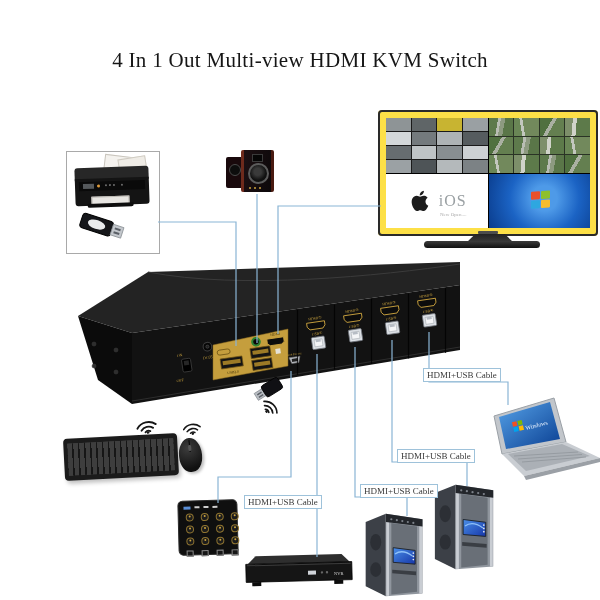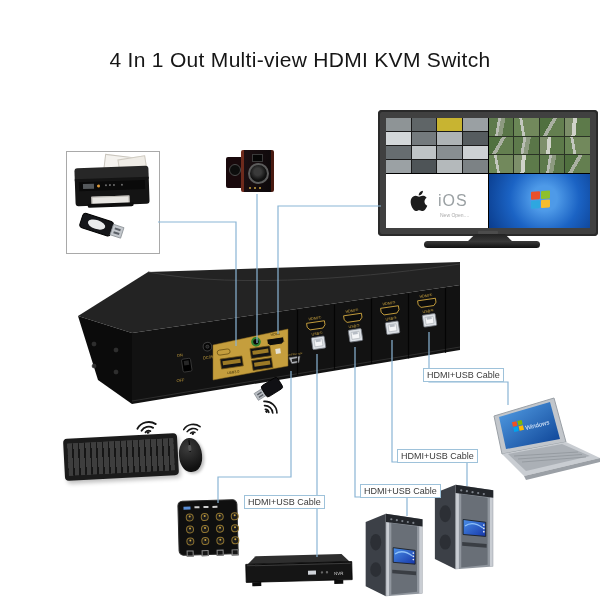--- a/index.html
+++ b/index.html
@@ -1,17 +1,17 @@
 <!DOCTYPE html>
 <html><head>
 <meta charset="utf-8">
 <style>
   html,body{margin:0;padding:0;background:#fff;}
   .canvas{position:relative;width:600px;height:600px;background:#fff;overflow:hidden;
-          font-family:Liberation Sans, sans-serif;}
+          font-family:Liberation Serif, serif;}
   .title{position:absolute;left:0;top:48px;width:600px;margin:0;text-align:center;
          font-size:21px;font-weight:400;color:#161616;letter-spacing:.3px;}
 
   
   .printer-box{position:absolute;left:66px;top:151px;width:92px;height:101px;border:1px solid #a9a9a9;background:#fff;}
   .printer{position:absolute;left:8px;top:6px;width:76px;height:56px;transform:rotate(-2deg);}
   .p-paper{position:absolute;left:30px;top:-2px;width:30px;height:13px;background:#f4f2ee;border:1px solid #c9c5bd;transform:rotate(9deg);}
   .p-paper2{position:absolute;left:44px;top:0px;width:26px;height:11px;background:#efece6;border:1px solid #cfcbc2;transform:rotate(-7deg);}
   .p-lid{position:absolute;left:0;top:9px;width:74px;height:13px;background:#272727;border-radius:3px 3px 0 0;}
   .p-body{position:absolute;left:0;top:20px;width:74px;height:27px;background:#141414;border-radius:0 0 3px 3px;}
@@ -26,21 +26,21 @@
   
   .speakers{position:absolute;left:226px;top:150px;width:50px;height:46px;}
   .spk-l{position:absolute;left:0;top:7px;width:19px;height:31px;background:#19090c;border-right:3px solid #5e241a;border-radius:2px;}
   .spk-l .ring{position:absolute;left:3px;top:7px;width:10px;height:10px;border:1px solid #4a4a4a;border-radius:50%;background:#0d0d0d;}
   .spk-r{position:absolute;left:15px;top:0;width:27px;height:42px;background:linear-gradient(100deg,#1d1013,#0c080a);border-left:3px solid #6e2a1c;border-right:3px solid #491a10;border-radius:2px;}
   .spk-r .tw{position:absolute;left:8px;top:4px;width:9px;height:6px;background:#060606;border:1px solid #3a3a3a;}
   .spk-r .drv{position:absolute;left:4px;top:13px;width:17px;height:17px;border-radius:50%;border:2px solid #5c5c5c;background:radial-gradient(circle at 45% 40%,#3a3a3a 0 25%,#111 60%);}
   .spk-r .d{position:absolute;bottom:3px;width:2px;height:2px;background:#caa23e;border-radius:50%;}
 
   
-  .tv{position:absolute;left:378px;top:110px;width:220px;height:126px;background:#404040;border-radius:4px;box-shadow:inset 0 0 0 2px #2a2a2a;}
+  .tv{position:absolute;left:378px;top:110px;width:220px;height:126px;background:#fde047;border-radius:4px;box-shadow:inset 0 0 0 2px #2a2a2a;}
   .tv-screen{position:absolute;left:8px;top:8px;width:204px;height:110px;background:#000;display:grid;grid-template-columns:1fr 1fr;grid-template-rows:1fr 1fr;gap:1px;}
   .q{position:relative;overflow:hidden;}
   .q-cctv{display:grid;grid-template-columns:repeat(4,1fr);grid-template-rows:repeat(4,1fr);gap:1px;background:#1a1a1a;}
   .q-road{display:grid;grid-template-columns:repeat(4,1fr);grid-template-rows:repeat(3,1fr);gap:1px;background:#2a3325;}
   .r1{background:linear-gradient(100deg,#5e7a4c 0 34%,#b9bdb4 34% 44%,#8d9a80 44% 60%,#5a7648 60%);}
   .r2{background:linear-gradient(80deg,#6a8656 0 30%,#c3c7be 30% 40%,#72895c 40%);}
   .r3{background:linear-gradient(120deg,#50703f 0 38%,#aab0a2 38% 50%,#647f50 50%);}
   .r4{background:linear-gradient(95deg,#7d8f6a 0 30%,#d0d3c9 30% 45%,#5d7a4a 45%);}
   .q-ios{background:#fff;display:flex;align-items:center;justify-content:center;gap:6px;}
   .ios-word{color:#9aa0a3;font-size:16px;letter-spacing:1px;}

